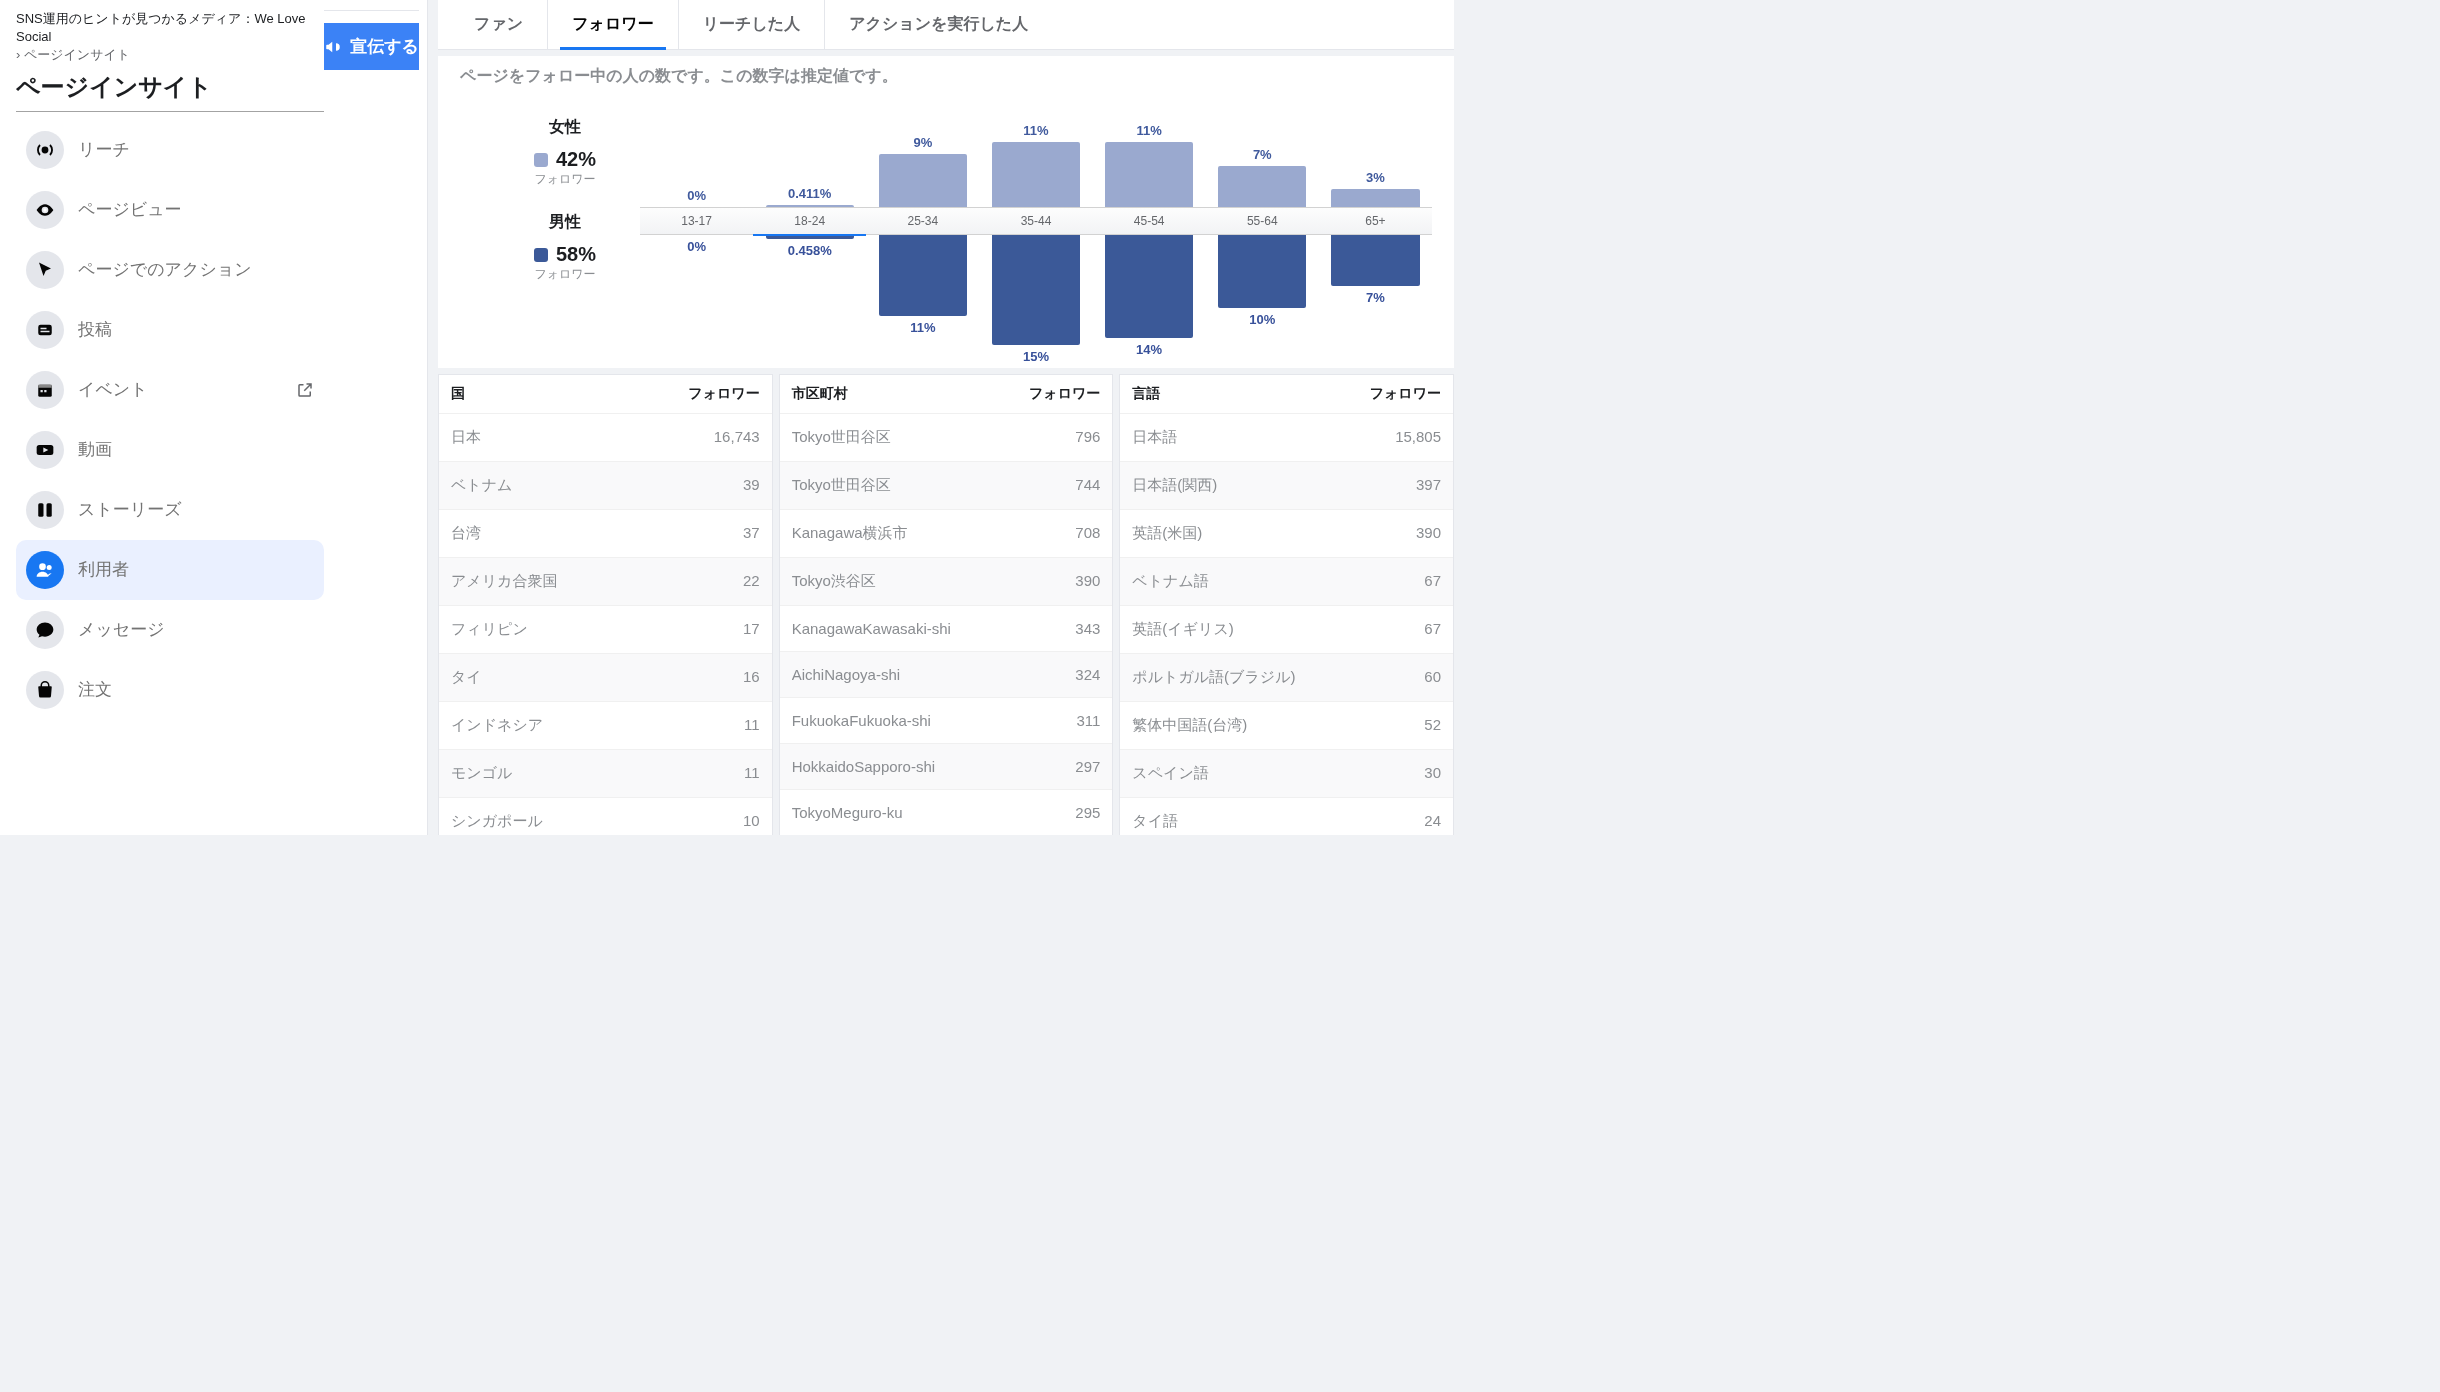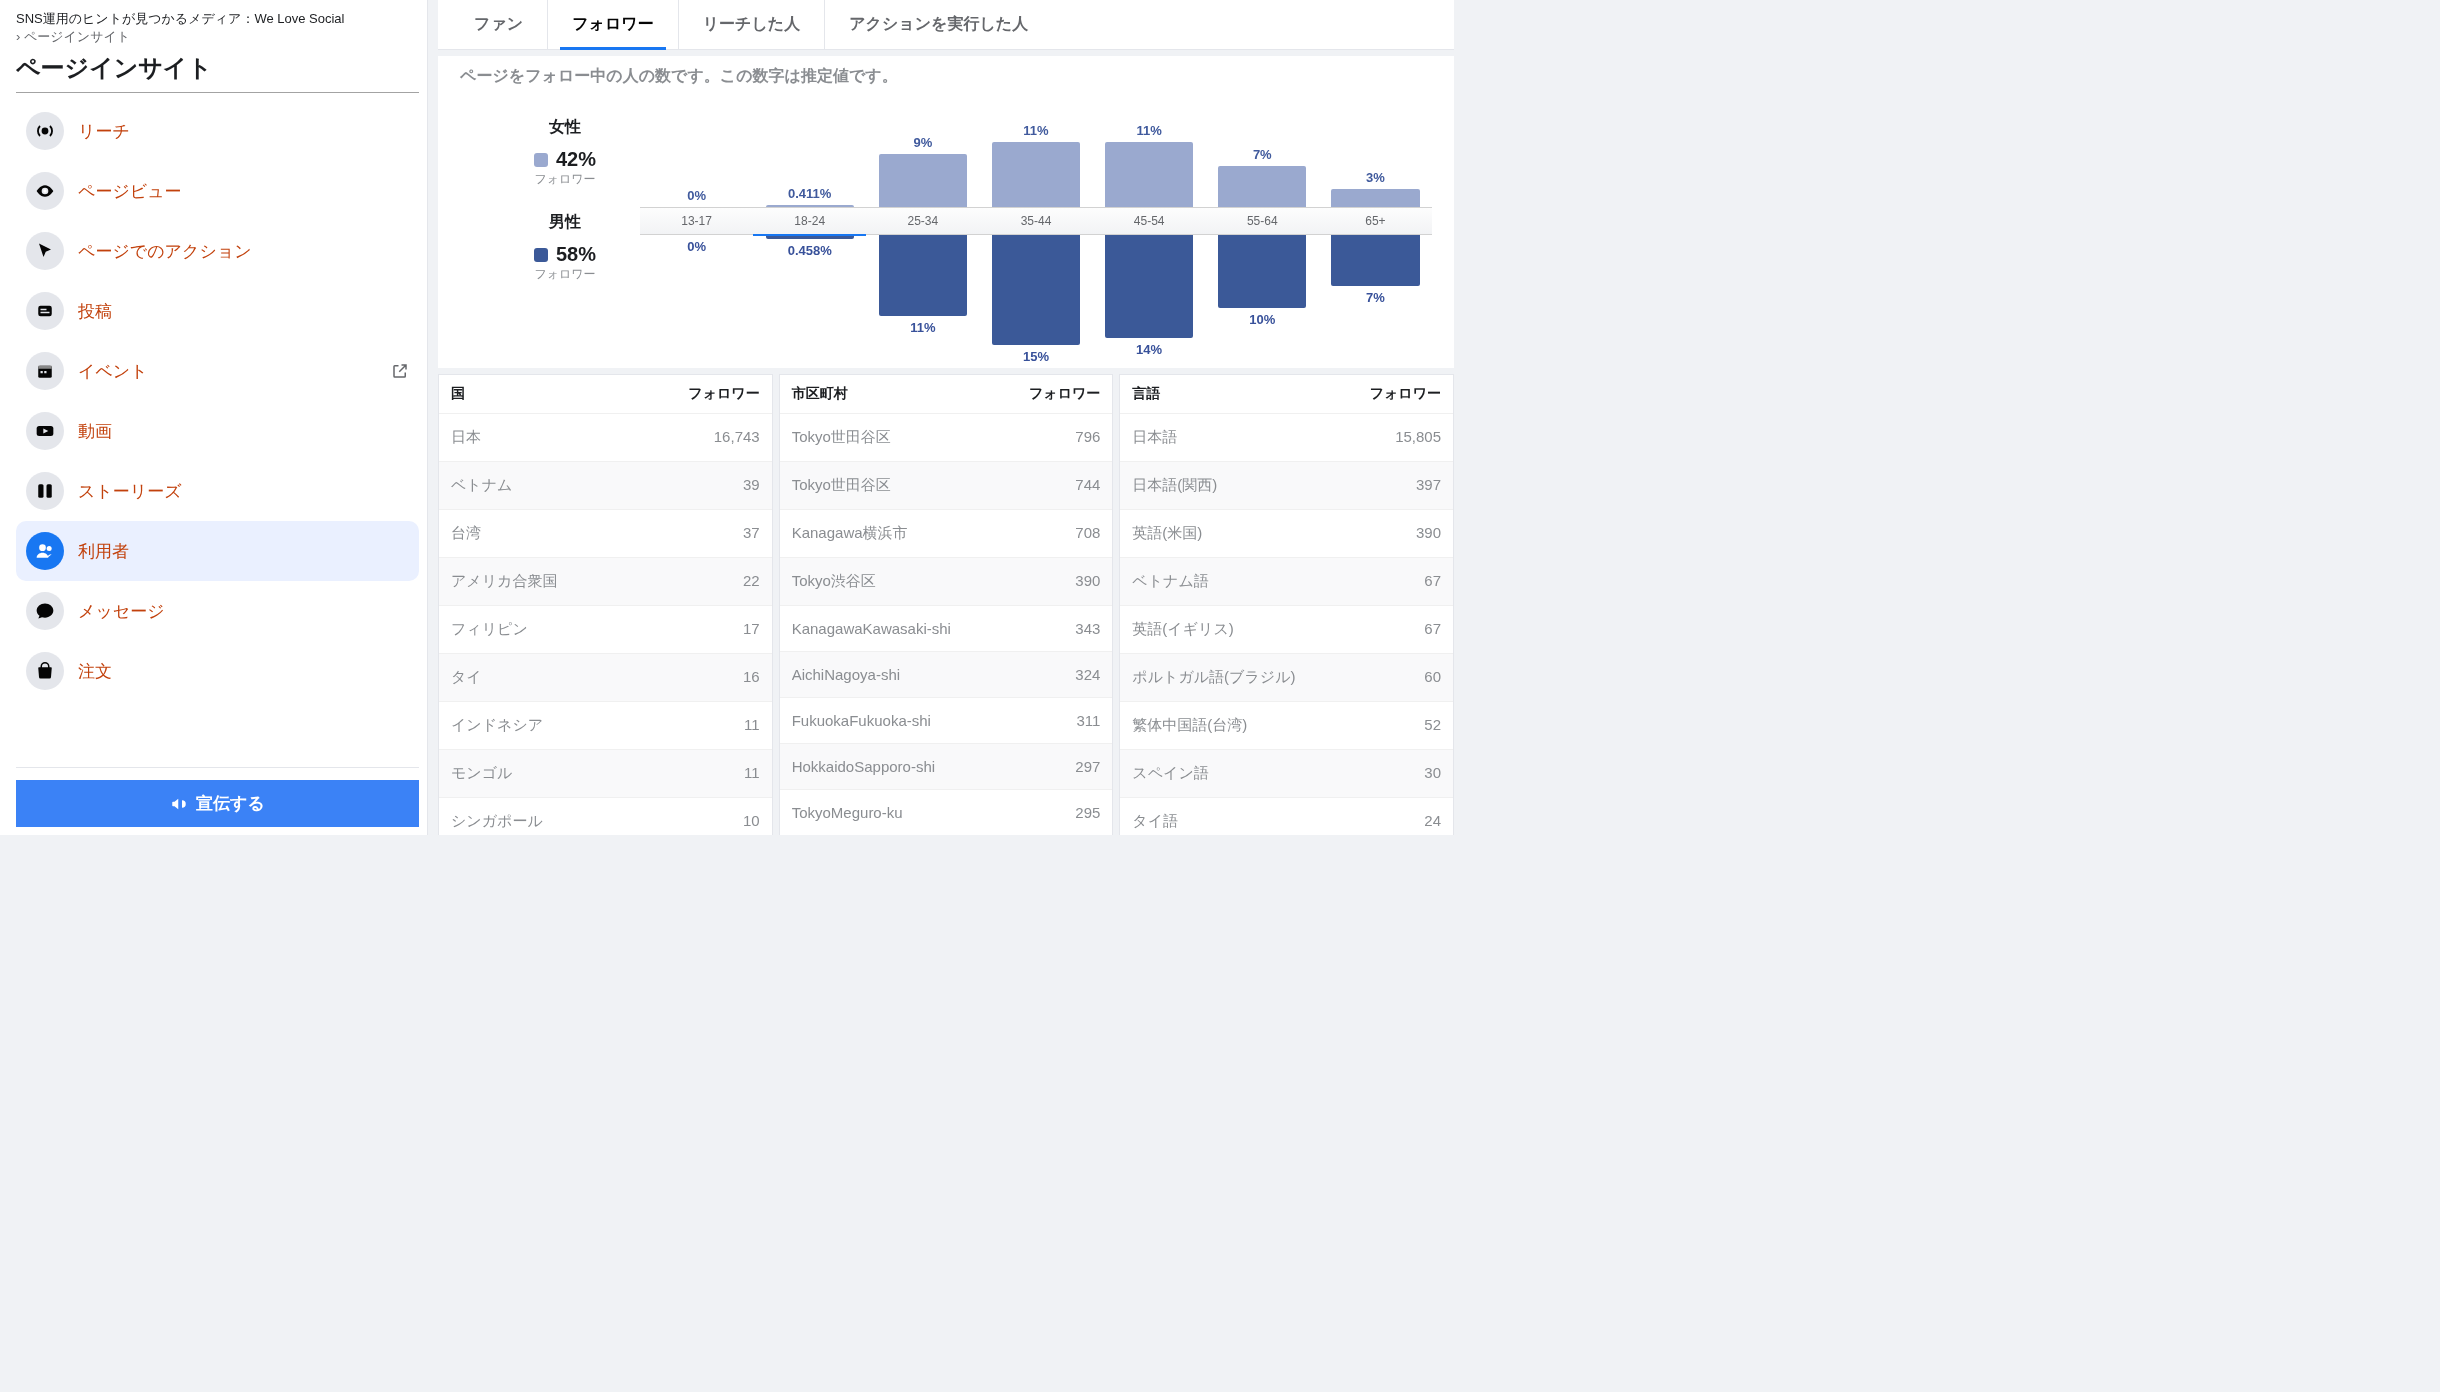--- a/index.html
+++ b/index.html
@@ -9,21 +9,21 @@
     color: #1c1e21;
     font-size: 15px;
   }
   .app { display: flex; width: 1464px; height: 835px; }
   
   .sidebar {
     width: 428px;
     background: #ffffff;
     border-right: 1px solid #e4e6eb;
     display: flex;
-    flex-direction: column;
+    flex-direction: row;
     padding: 10px 8px 8px 16px;
   }
   .sidebar-top { flex: 1; overflow: hidden; }
   .breadcrumb { font-size: 13px; color: #1c1e21; line-height: 1.4; }
   .breadcrumb .bc2 { color: #65676b; }
   .page-title { font-size: 24px; font-weight: 700; margin: 6px 0 8px; border-bottom: 1px solid #a3a3a3; padding-bottom: 8px;}
   .nav { margin-top: 2px; }
   .nav-item {
     display: flex;
     align-items: center;
@@ -35,21 +35,21 @@
   .nav-item.active { background: #eaf0ff; }
   .nav-icon {
     width: 38px; height: 38px;
     border-radius: 50%;
     background: #e4e6eb;
     display: flex; align-items: center; justify-content: center;
     color: #050505;
     flex-shrink: 0;
   }
   .nav-item.active .nav-icon { background: #1877f2; color: #fff; }
-  .nav-label { font-size: 17px; font-weight: 500; color: #c2410c; flex: 1; }
+  .nav-label { font-size: 17px; font-weight: 500; color: #737373; flex: 1; }
   .ext-icon { color: #65676b; }
   .sidebar-bottom { border-top: 1px solid #e4e6eb; padding-top: 12px; }
   .promote-btn {
     width: 100%;
     background: #3b82f6;
     color: #fff;
     border: none;
     border-radius: 0;
     font-size: 17px;
     font-weight: 700;

